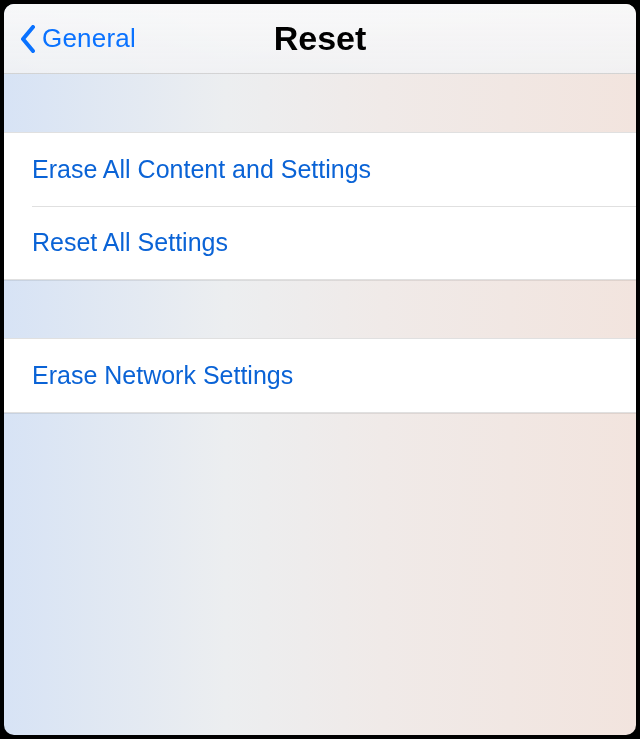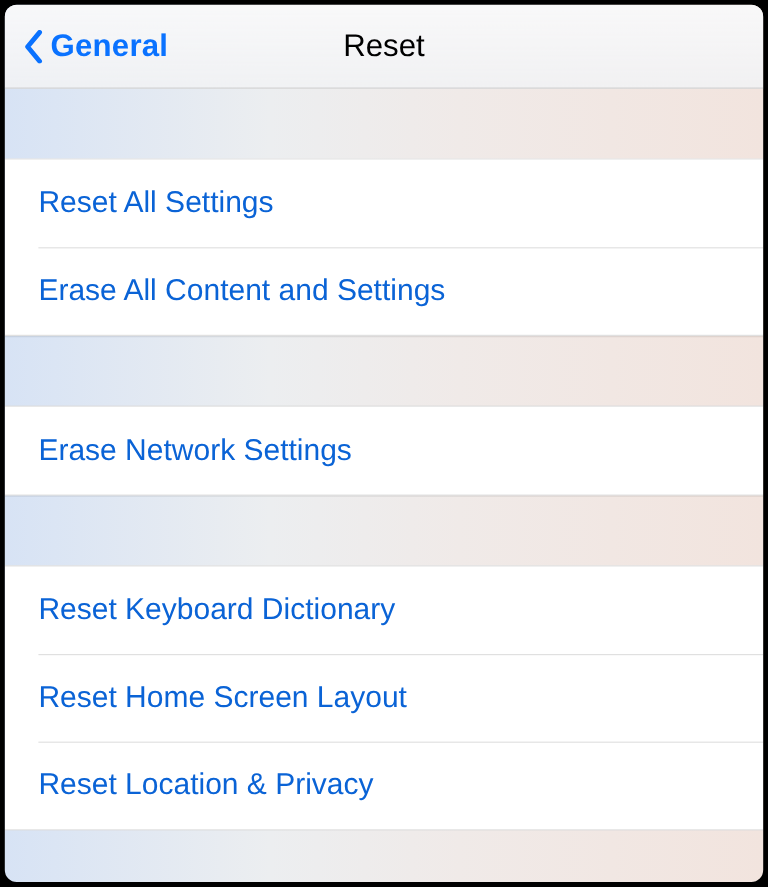--- a/index.html
+++ b/index.html
@@ -45,31 +45,31 @@
       height: 30px;
       display: inline-flex;
       align-items: center;
       justify-content: center;
     }
     .chevron svg {
       display: block;
     }
     .back-label {
       font-size: 26px;
-      font-weight: 700;
+      font-weight: 400;
       color: #0a72ff;
       letter-spacing: 0.2px;
     }
     .title {
       position: absolute;
       left: 0;
       right: 0;
       text-align: center;
-      font-size: 26px;
-      font-weight: 400;
+      font-size: 34px;
+      font-weight: 700;
       color: #000;
       pointer-events: none;
     }
     .content {
       flex: 1;
       overflow-y: auto;
     }
     .spacer {
       height: 58px;
       border-top: 1px solid rgba(0,0,0,0.08);
@@ -119,44 +119,33 @@
     </div>
     <div class="title">Reset</div>
   </div>
 
   <div class="content">
 
     <div class="spacer first"></div>
 
     <div class="group">
       <div class="row">
-        <span>Reset All Settings</span>
+        <span>Erase All Content and Settings</span>
       </div>
       <div class="row">
-        <span>Erase All Content and Settings</span>
+        <span>Reset All Settings</span>
       </div>
     </div>
 
     <div class="spacer"></div>
 
     <div class="group">
       <div class="row">
         <span>Erase Network Settings</span>
       </div>
     </div>
 
     <div class="spacer"></div>
 
-    <div class="group">
-      <div class="row">
-        <span>Reset Keyboard Dictionary</span>
-      </div>
-      <div class="row">
-        <span>Reset Home Screen Layout</span>
-      </div>
-      <div class="row">
-        <span>Reset Location &amp; Privacy</span>
-      </div>
-    </div>
 
     <div class="bottom-pad"></div>
   </div>
 </div>
 
 </body></html>

